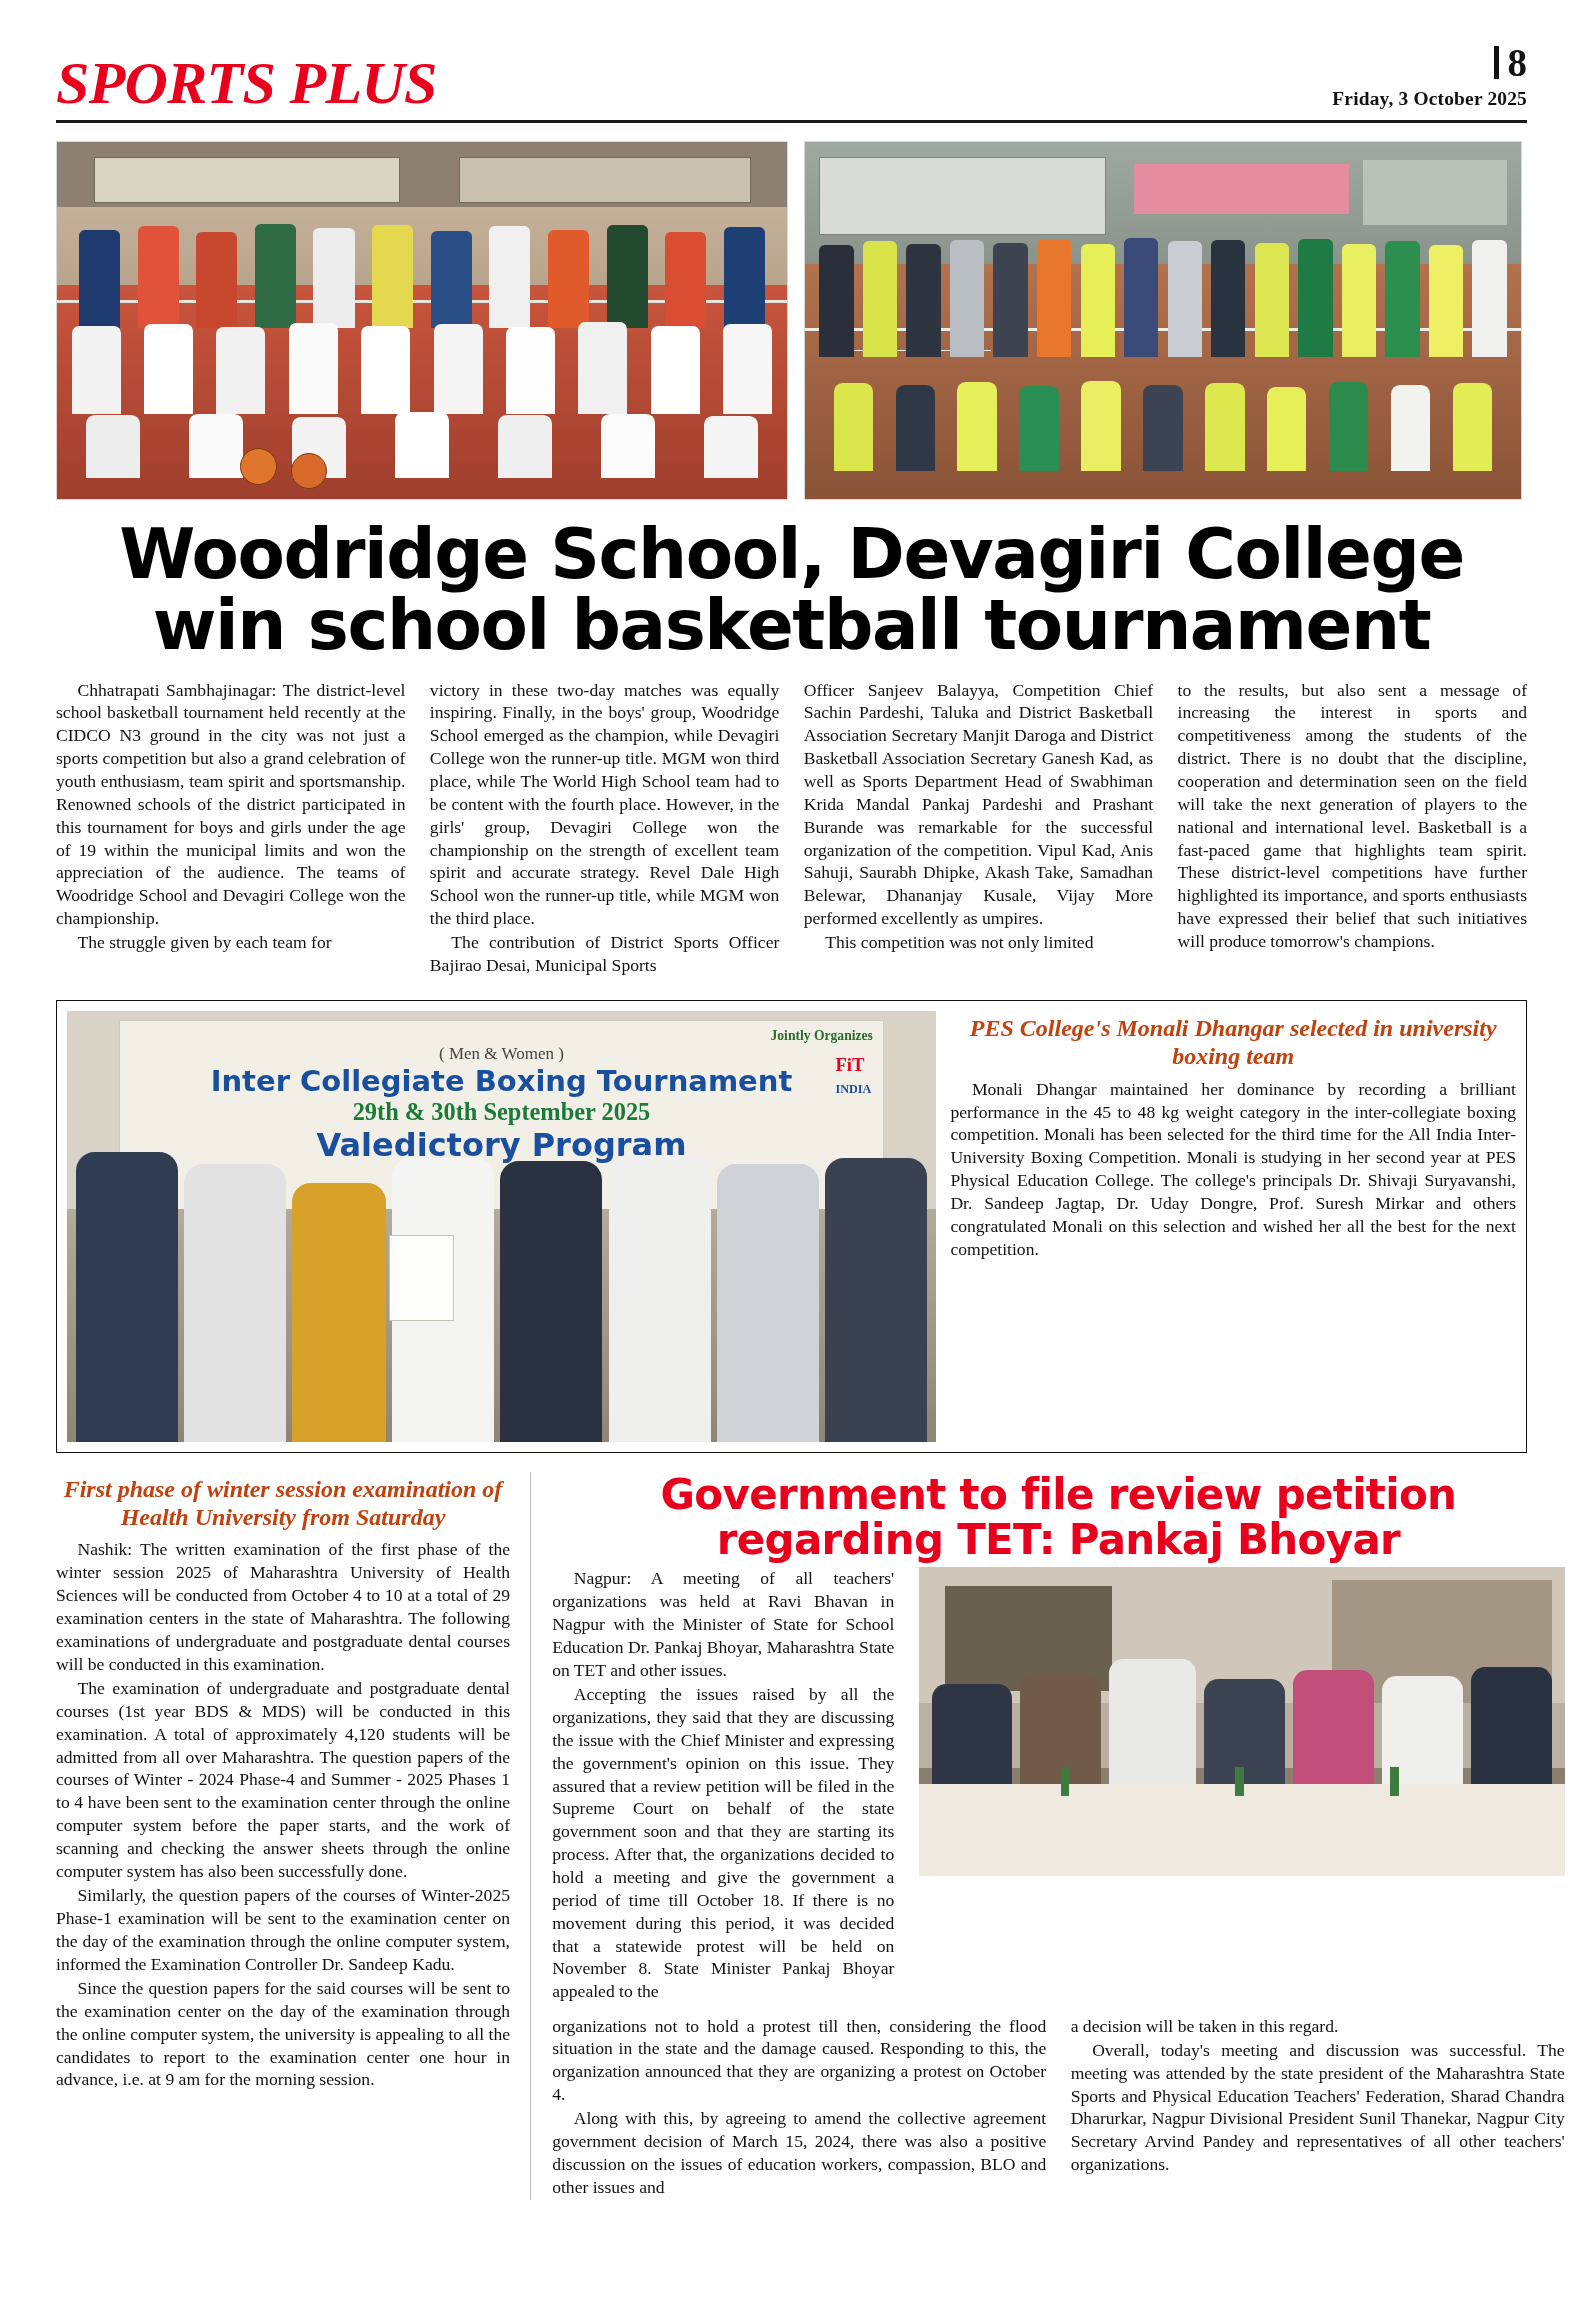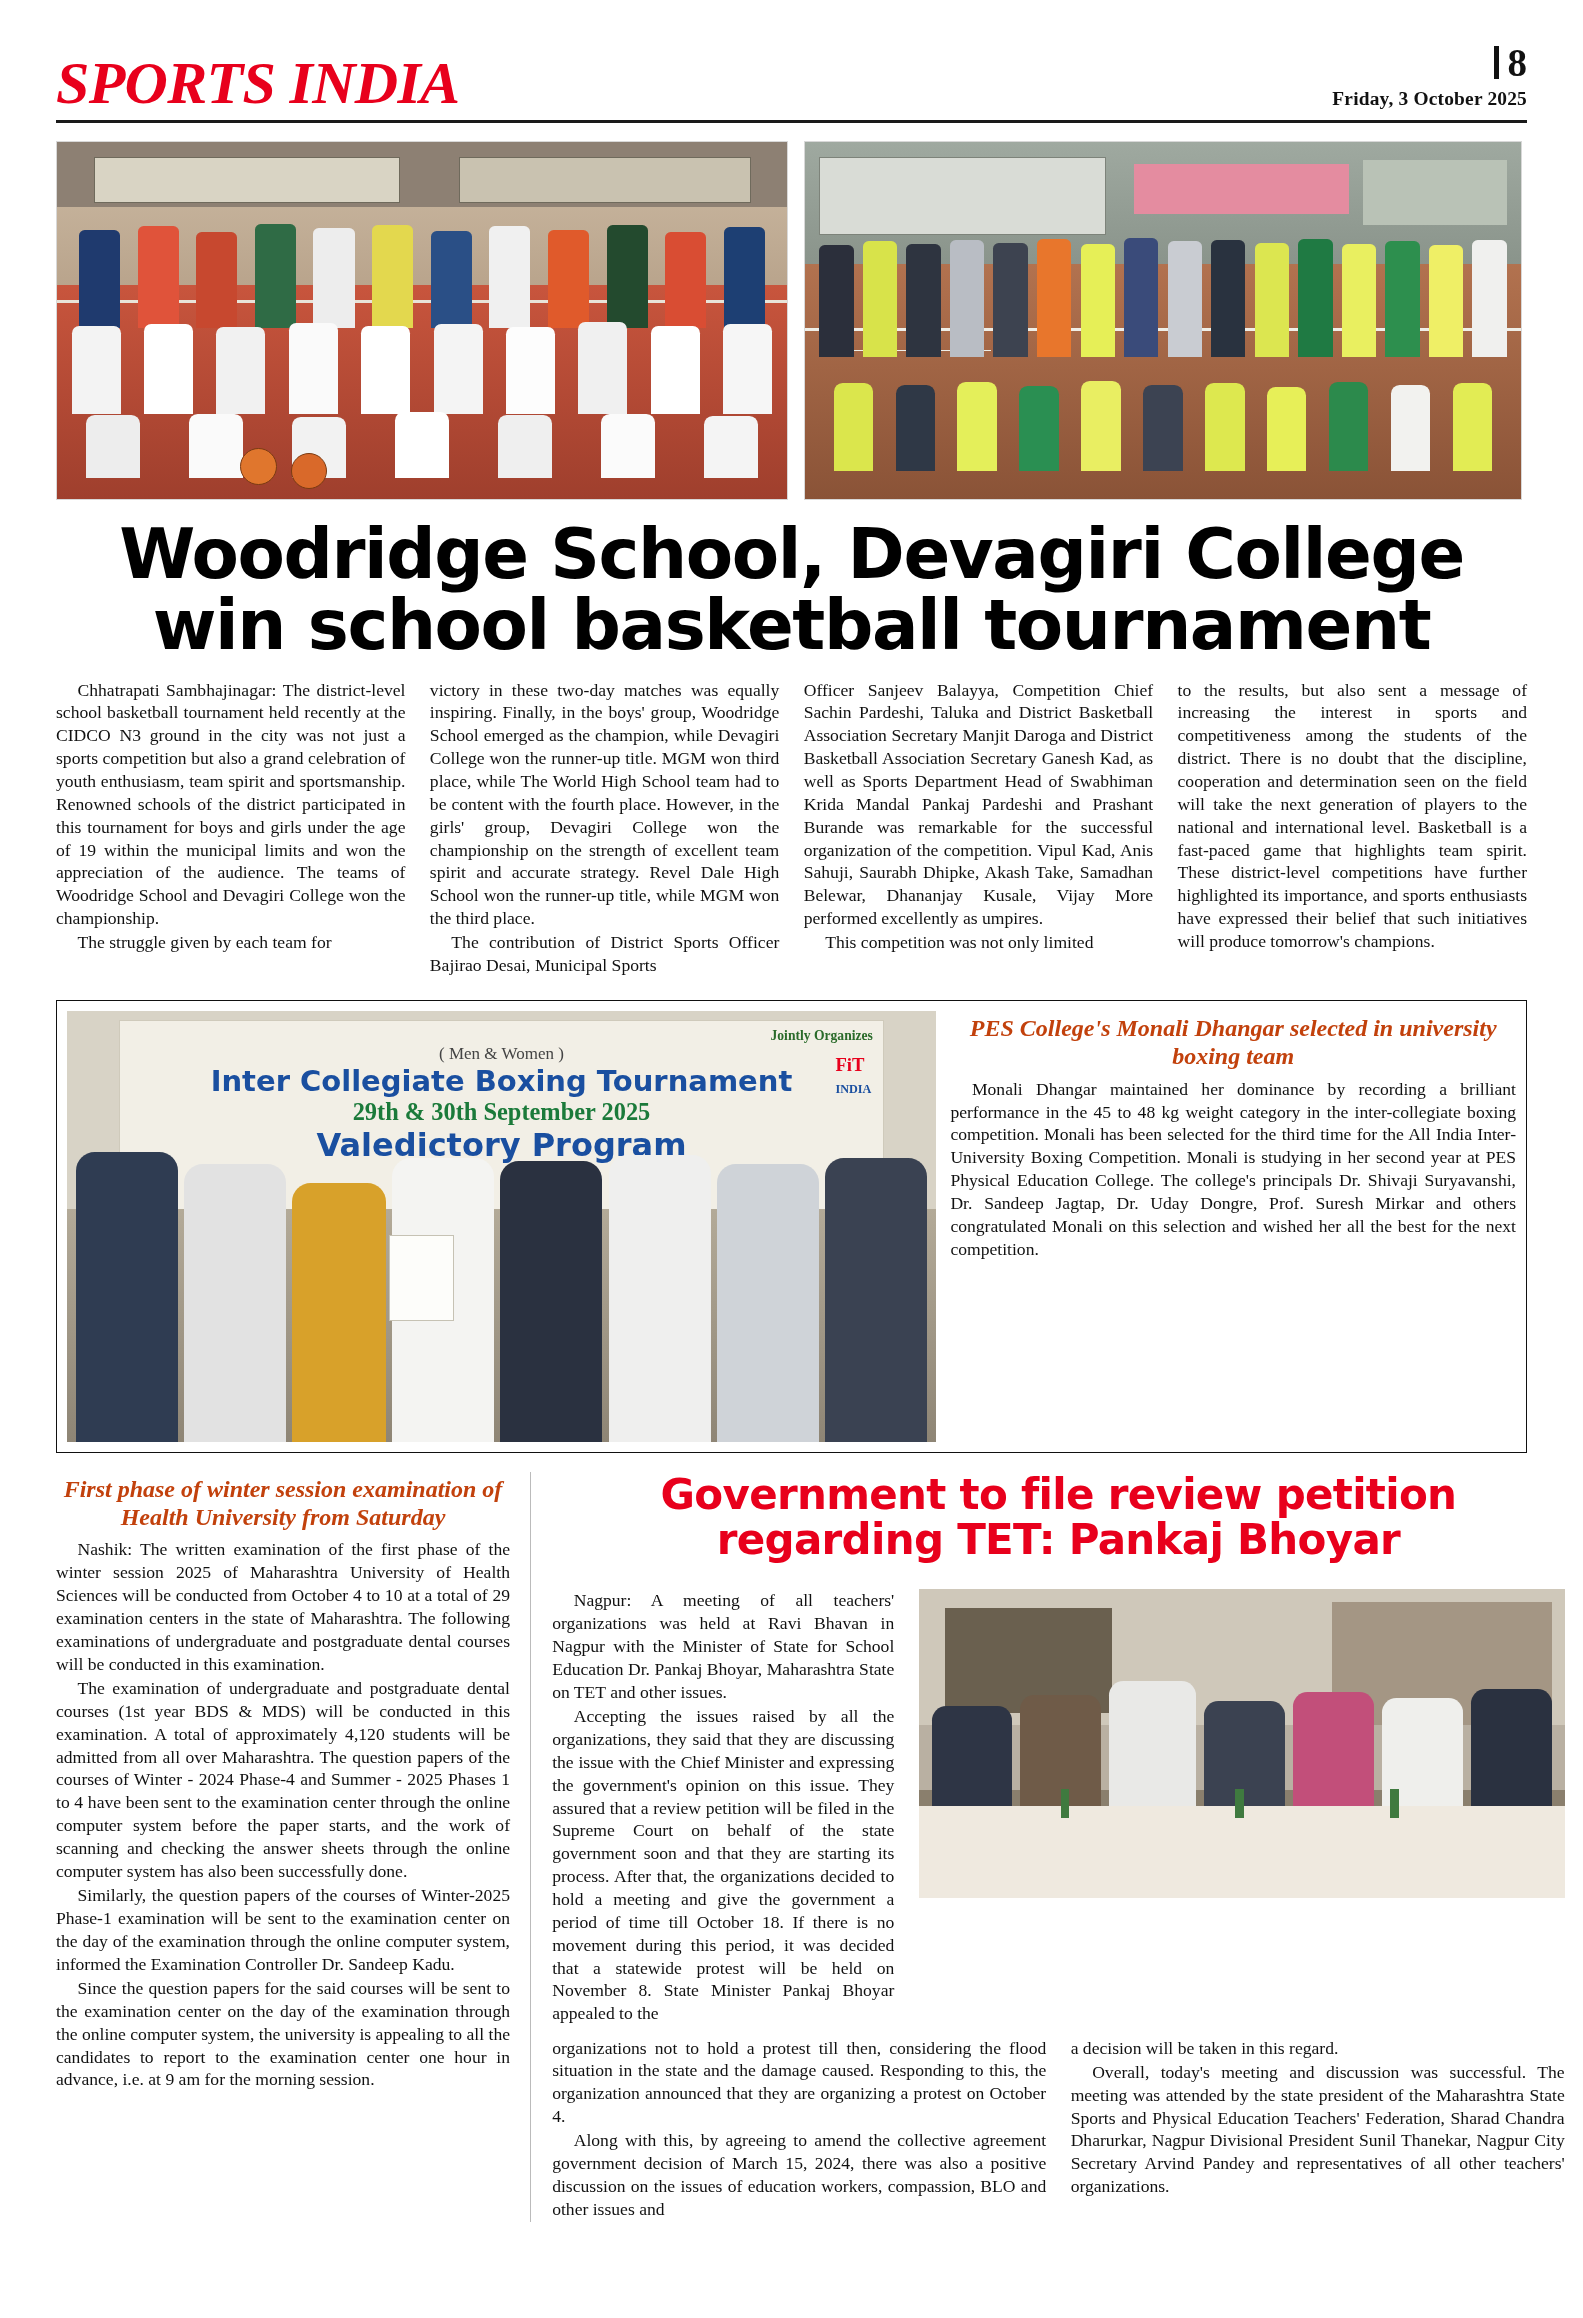--- a/index.html
+++ b/index.html
@@ -140,21 +140,21 @@
   .vrule { background: #bbb; width: 0.7px; }
   .lower-right { padding-left: 21.5px; }
 
   .headline-red {
     font-family: "DejaVu Sans", sans-serif;
     font-weight: bold;
     color: #e8001c;
     font-size: 42px;
     line-height: 1.08;
     text-align: center;
-    margin: 0 0 27px 0;
+    margin: 0 0 5px 0;
     letter-spacing: -0.7px;
   }
   .right-top {
     display: grid;
     grid-template-columns: 1fr 646px;
     gap: 24.4px;
   }
   .meeting-photo { width: 646px; height: 309px; position: relative; overflow: hidden; }
   .cols-2b {
     display: grid;
@@ -162,21 +162,21 @@
     gap: 24.4px;
     margin-top: 10px;
   }
 </style>
 </head>
 <body>
 
 <div class="page">
 
   <div class="masthead">
-    <div class="masthead-title">SPORTS INDIA</div>
+    <div class="masthead-title">SPORTS PLUS</div>
     <div class="masthead-right">
       <div class="page-number-row">
         <span class="page-bar"></span>
         <span class="page-number">8</span>
       </div>
       <div class="masthead-date">Friday, 3 October 2025</div>
     </div>
   </div>
 
   <div class="photo-row">

